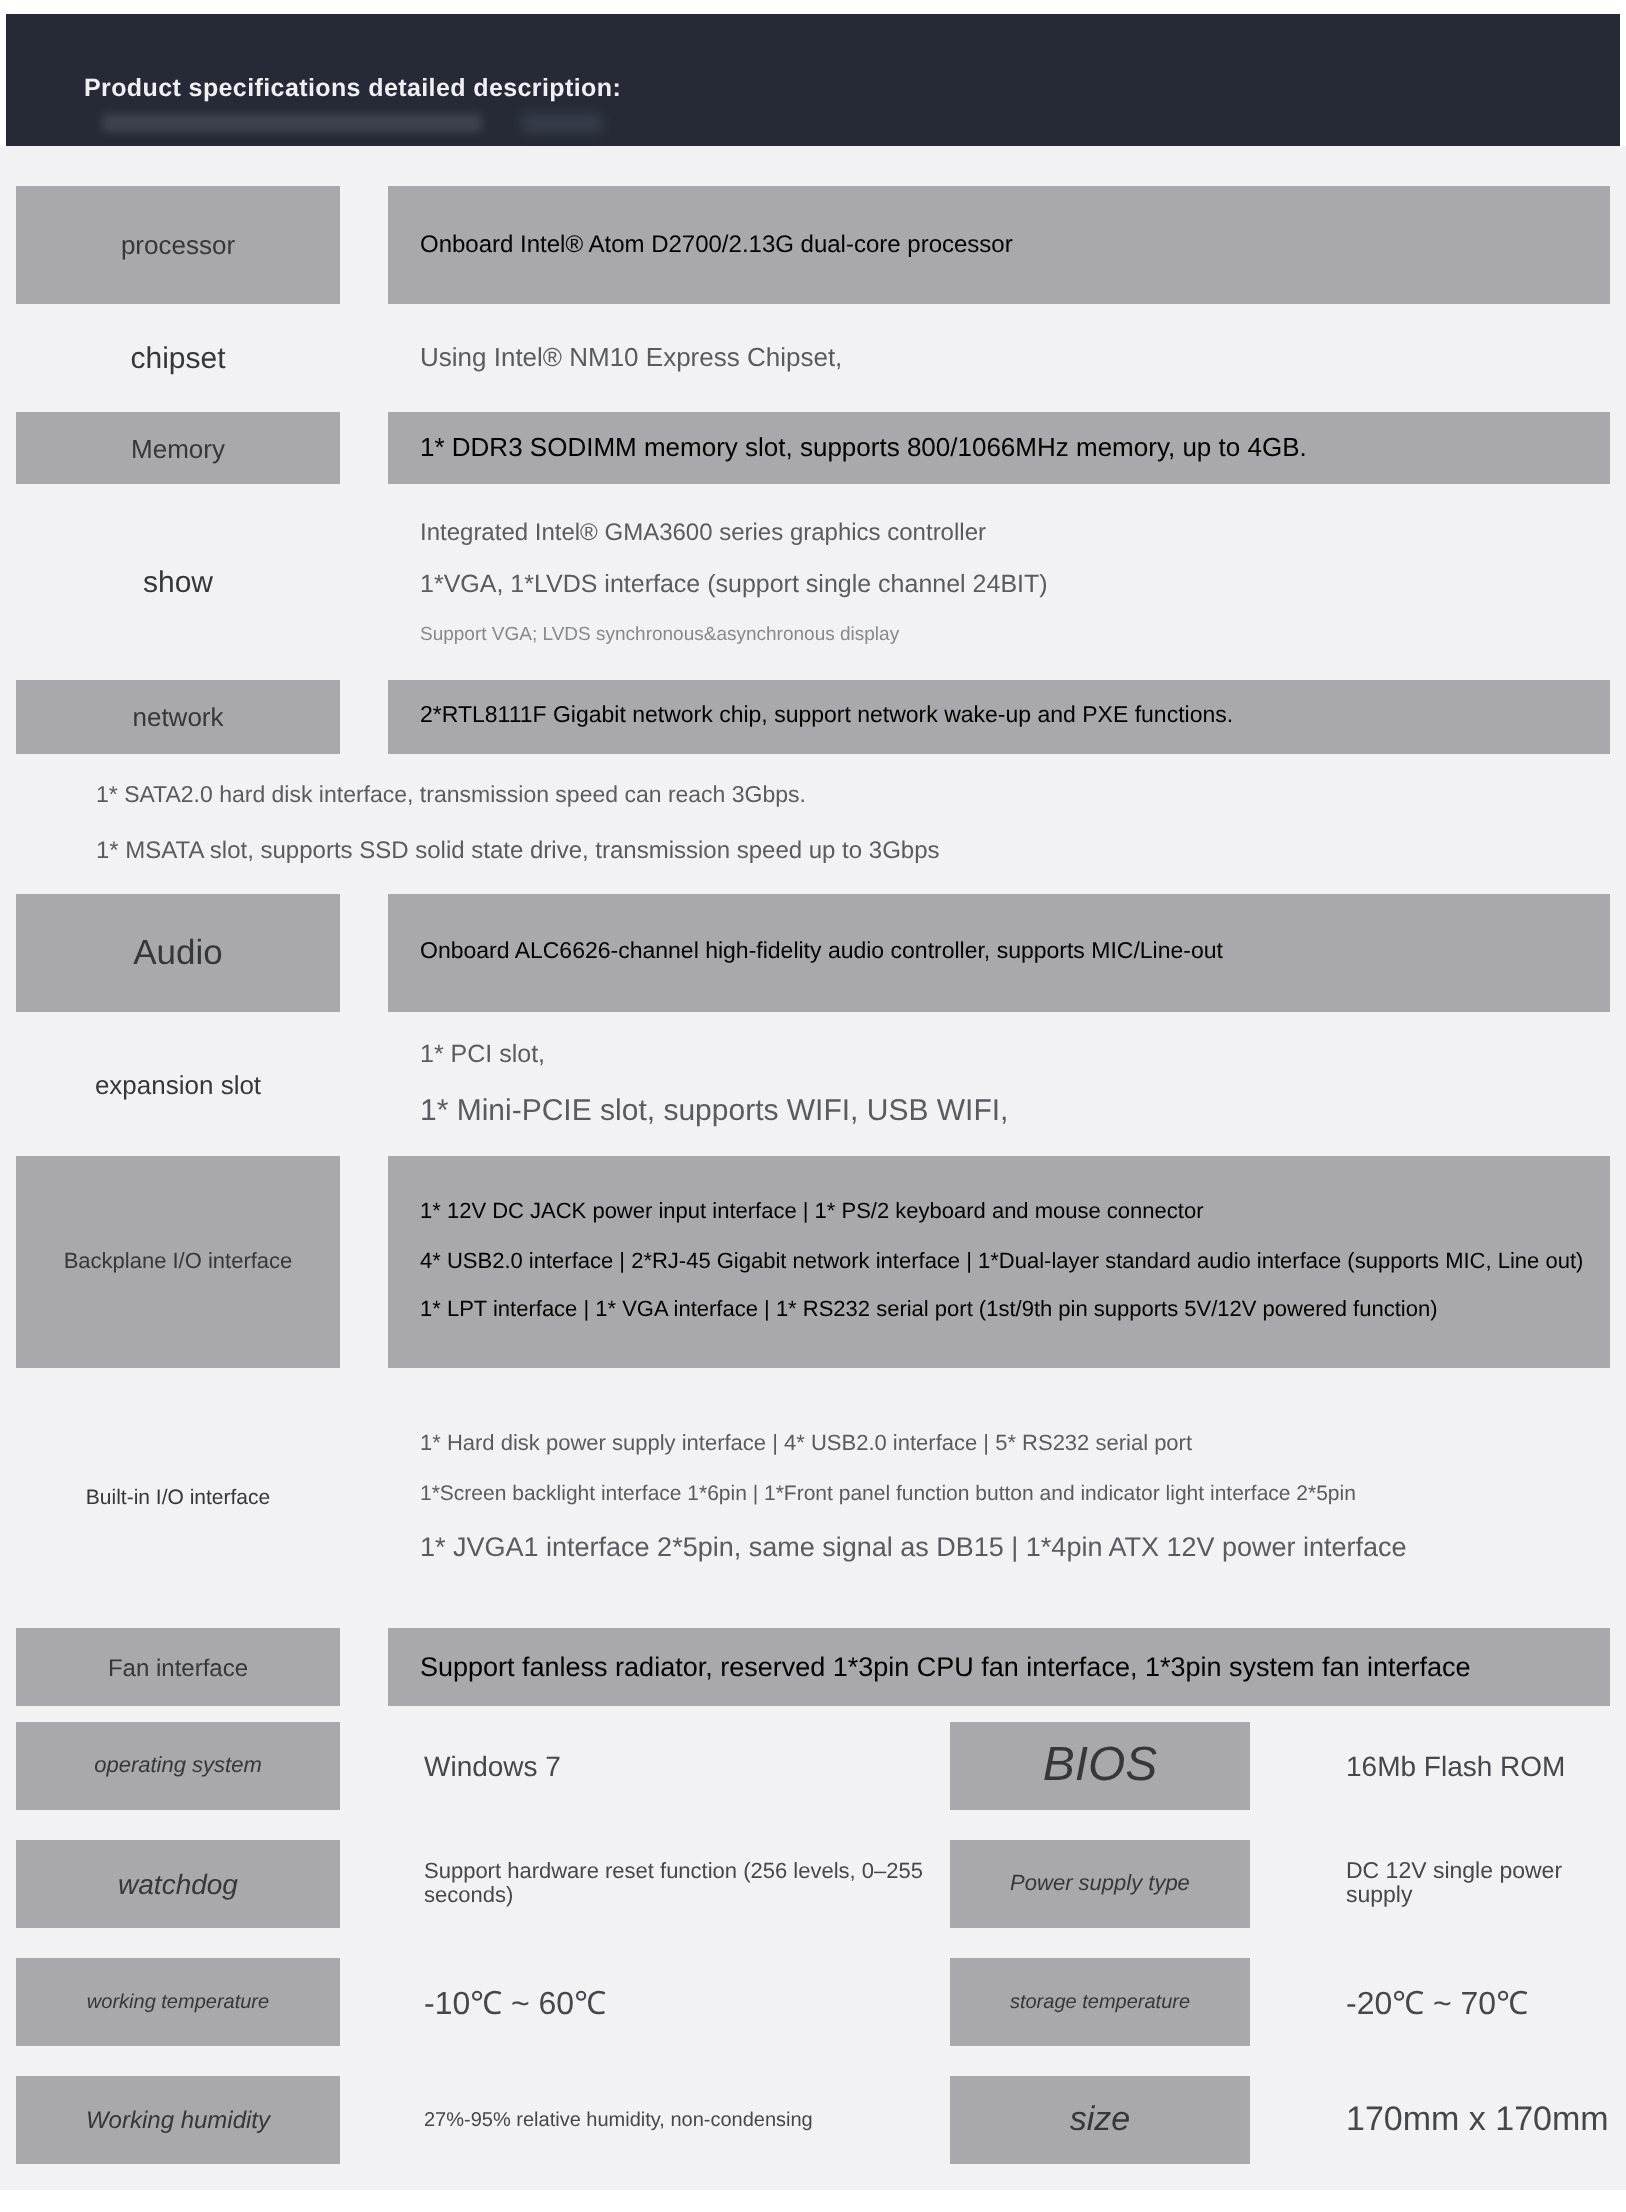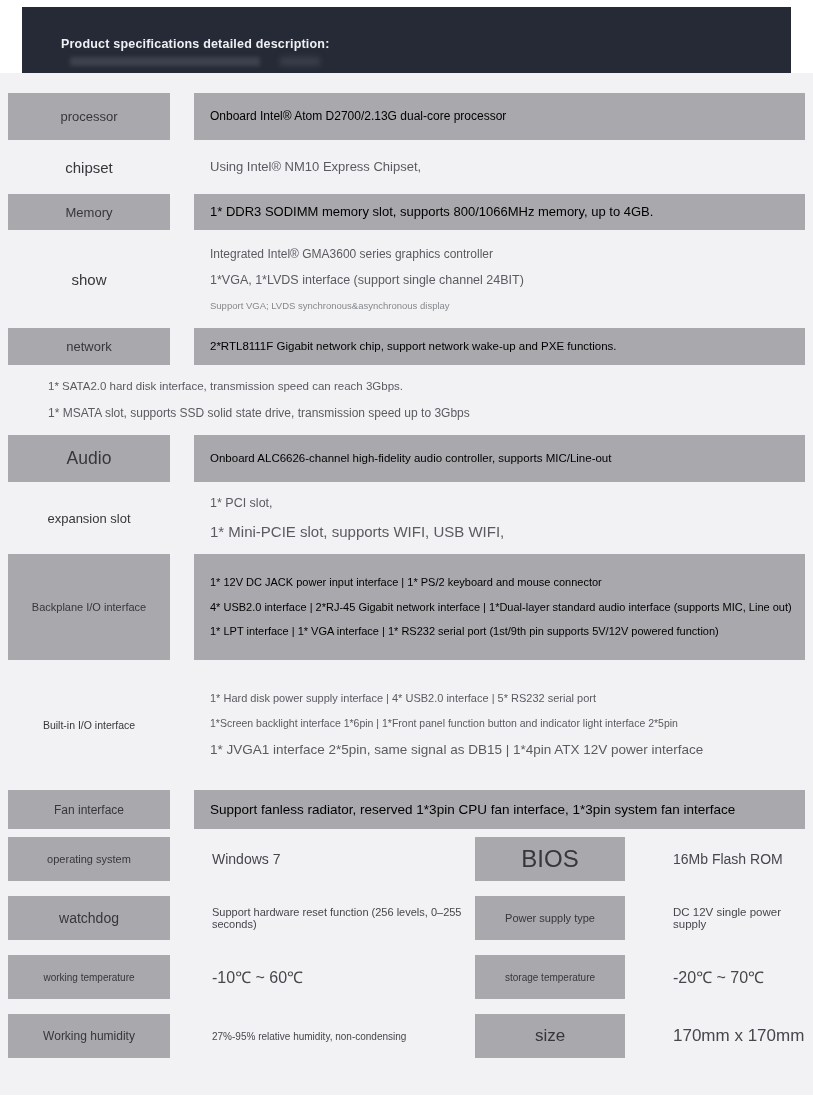--- a/index.html
+++ b/index.html
@@ -6,21 +6,21 @@
   body{
     width:813px;height:1106px;overflow:hidden;
     background:#f2f2f4;
     font-family:"Liberation Sans", sans-serif;
     color:#3f4044;
     -webkit-font-smoothing:antialiased;
   }
   
   .header-band{background:#ffffff;padding-top:7px;}
   .header-bar{
-    margin:0 22px;height:66px;background:#252a36;position:relative;
+    margin:0 3px;height:66px;background:#252a36;position:relative;
   }
   .header-title{
     position:absolute;left:39px;top:30px;
     color:#eef0f3;font-size:12.5px;font-weight:600;letter-spacing:.2px;
   }
   .ghost-subtitle{
     position:absolute;left:48px;top:50px;width:190px;height:9px;
     background:rgba(150,155,170,.22);
     filter:blur(2px);border-radius:2px;
   }
@@ -40,39 +40,39 @@
     flex:1;margin-left:24px;
     display:flex;flex-direction:column;justify-content:center;gap:12px;
     padding-left:16px;padding-right:10px;
     color:#5a5b60;line-height:1.18;
   }
   .gray .label-box,.gray .value-box{background:#a9a9ad;}
   .gray .value-box{color:#000000;}
   .muted{color:#87888c;}
   
   .h36{height:36px}.h37{height:37px}.h39{height:39px}.h44{height:44px}
-  .h47{height:47px}.h60{height:60px}.h62{height:62px}.h88{height:88px}
+  .h47{height:59px}.h60{height:60px}.h62{height:62px}.h88{height:88px}
   .h106{height:106px}.h120{height:120px}
   
   .fs9-5{font-size:9.5px}.fs10{font-size:10px}.fs10-5{font-size:10.5px}
   .fs11{font-size:11px}.fs11-5{font-size:11.5px}.fs12{font-size:12px}
   .fs12-5{font-size:12.5px}.fs13{font-size:13px}.fs13-5{font-size:13.5px}
   .fs14{font-size:14px}.fs15{font-size:15px}.fs16{font-size:16px}
   .fs17{font-size:17px}.fs17-5{font-size:17.5px}.fs18{font-size:14px}
   .fs24{font-size:24px}
   .w500{font-weight:500}
   
   .bottom-grid{margin:8px 8px 0 8px;}
   .brow{
     display:grid;grid-template-columns:162px 305px 150px 1fr;
     height:44px;margin-bottom:15px;
   }
   .bbox{
     background:#a9a9ad;display:flex;align-items:center;justify-content:center;
-    text-align:center;color:#36373b;
+    text-align:center;color:#36373b;font-style:italic;
   }
   .bval{display:flex;align-items:center;padding-left:42px;color:#46474c;}
   .bval2{display:flex;align-items:center;padding-left:48px;color:#46474c;}
   .bottom-strip{position:absolute;left:0;bottom:0;width:813px;height:11px;background:#ffffff;}
   .page{position:relative;width:813px;height:1106px;}
 </style>
 </head>
 <body>
 
 <div class="page">

